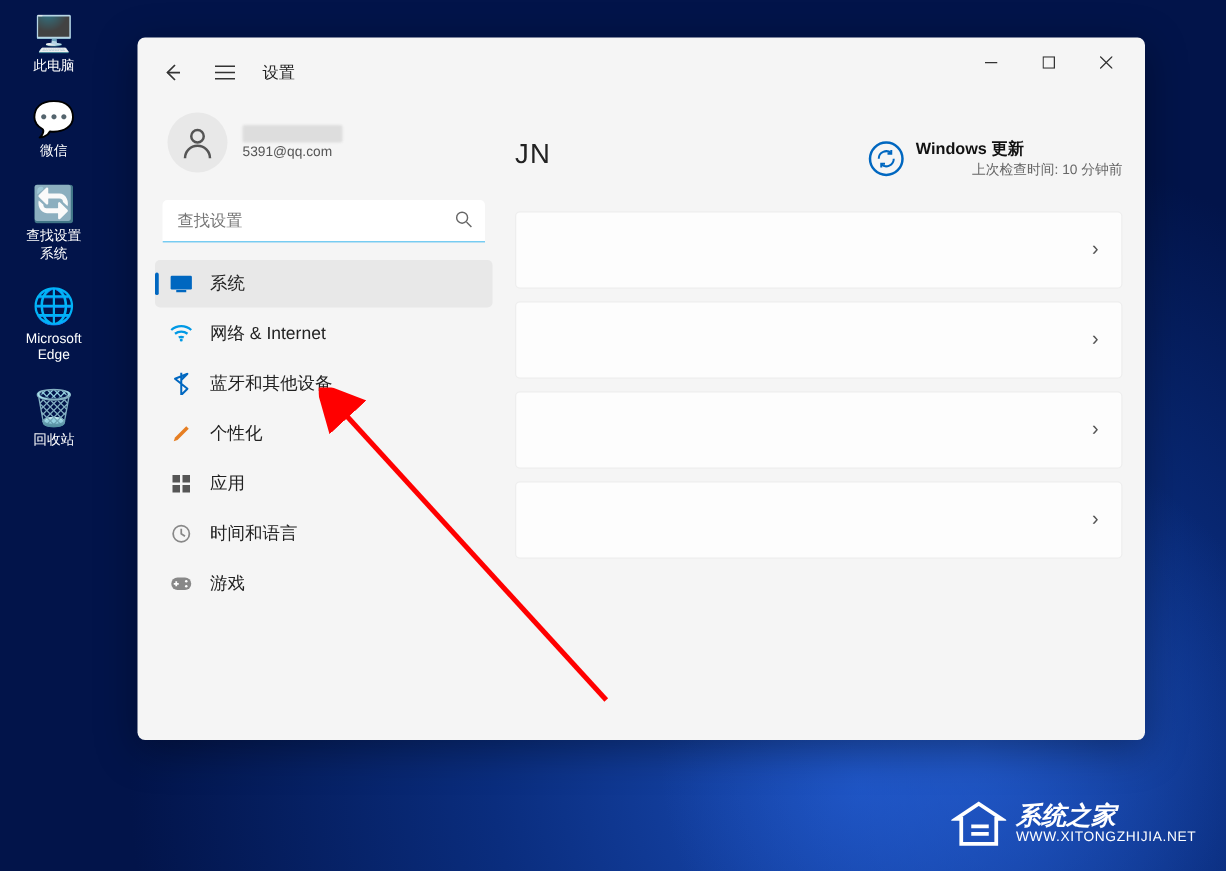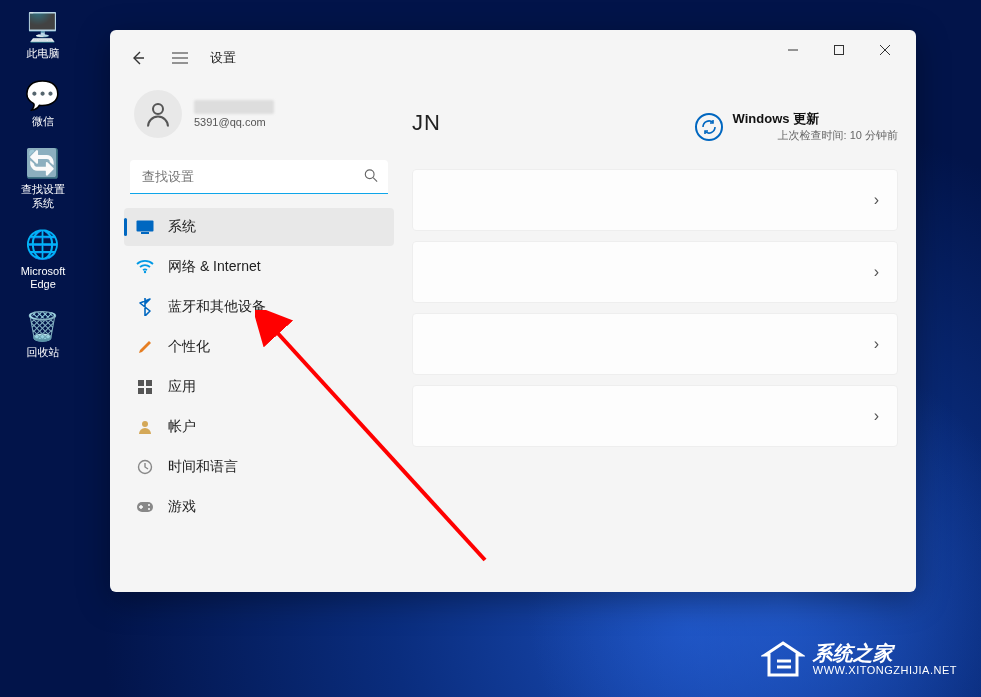--- a/index.html
+++ b/index.html
@@ -214,29 +214,20 @@
                 <rect x="9" y="1" width="6" height="6" fill="#555"></rect>
                 <rect x="1" y="9" width="6" height="6" fill="#555"></rect>
                 <rect x="9" y="9" width="6" height="6" fill="#555"></rect>
               </svg>
             </span>
             <span>应用</span>
           </div>
           <div class="nav-item">
             <span class="nav-icon">
               <svg width="16" height="16" viewBox="0 0 16 16">
-                <circle cx="8" cy="5" r="3" fill="#d4a858"></circle>
-                <path d="M2 15a6 6 0 0 1 12 0z" fill="#d4a858"></path>
-              </svg>
-            </span>
-            <span>帐户</span>
-          </div>
-          <div class="nav-item">
-            <span class="nav-icon">
-              <svg width="16" height="16" viewBox="0 0 16 16">
                 <circle cx="8" cy="8" r="6.5" stroke="#888" fill="none" stroke-width="1.4"></circle>
                 <path d="M8 4v4l3 2" stroke="#888" fill="none" stroke-width="1.4"></path>
               </svg>
             </span>
             <span>时间和语言</span>
           </div>
           <div class="nav-item">
             <span class="nav-icon">
               <svg width="18" height="12" viewBox="0 0 18 12">
                 <rect x="1" y="1" width="16" height="10" rx="5" fill="#888"></rect>

